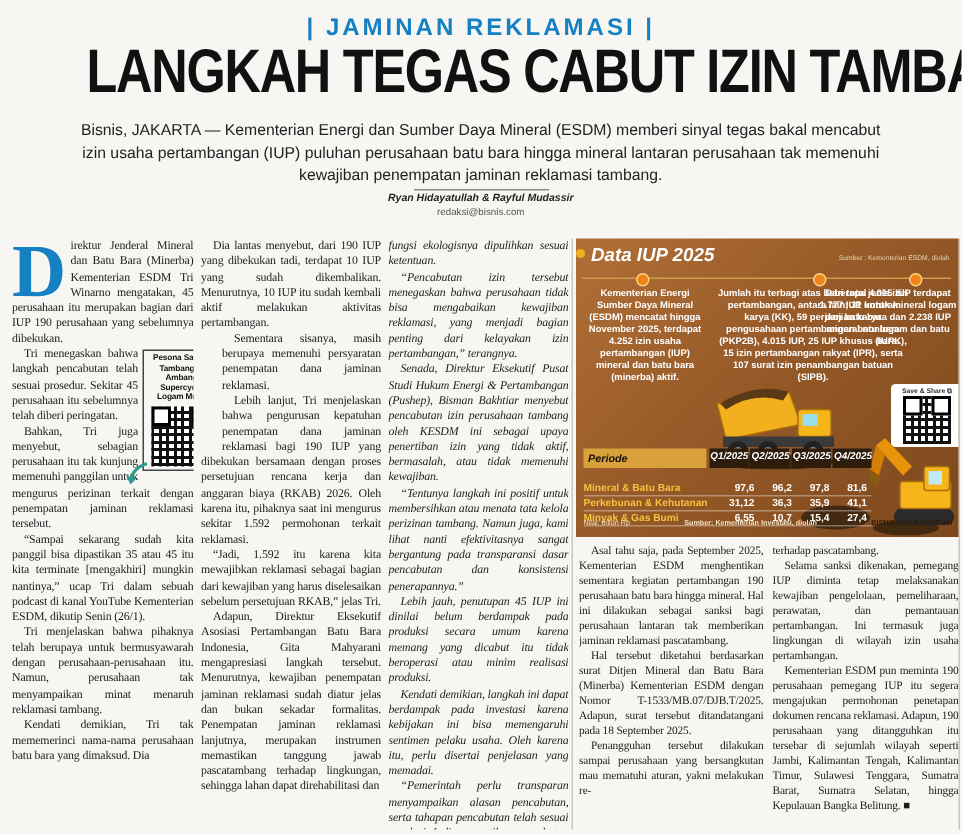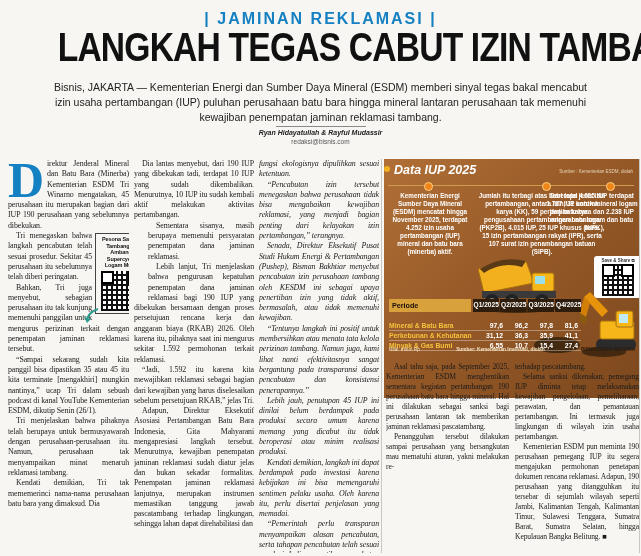--- a/index.html
+++ b/index.html
@@ -46,21 +46,21 @@
       repeating-linear-gradient(90deg,#111 0 2px,transparent 2px 5px),
       repeating-linear-gradient(0deg,#111 0 2px,#fff 2px 5px);}
   .qr::before,.qr::after{content:"";position:absolute;width:9px;height:9px;background:#fff;border:2px solid #000;}
   .qr::before{top:0;left:0;}
   .qr::after{top:0;right:0;}
   .qr-promo{width:40px;height:40px;margin:0 auto;}
   .promo-arrow{position:absolute;left:-12px;bottom:-10px;}
   .promo-spacer{float:left;width:14px;height:78px;}
 
   
-  .ig{position:absolute;left:384px;top:159px;width:255px;height:239px;overflow:hidden;
+  .ig{position:absolute;left:384px;top:159px;width:255px;height:199px;overflow:hidden;
     background:linear-gradient(135deg,#b06f36 0%,#975a28 45%,#7c481d 100%);
     font-family:"Liberation Sans",sans-serif;color:#fff;}
   .ig-title{position:absolute;left:10px;top:4px;font-size:12.5px;font-weight:bold;font-style:italic;color:#fff;}
   .ig-title-dot{position:absolute;left:0;top:7px;width:6px;height:6px;border-radius:50%;background:#f2b01e;}
   .ig-source-top{position:absolute;right:6px;top:10px;font-size:4.5px;color:#e8d7b8;}
   .ig-line{position:absolute;left:4px;right:5px;top:26px;border-top:1px solid #cf9b4c;}
   .ig-dot{position:absolute;top:23px;width:7px;height:7px;border-radius:50%;background:#ef8418;border:1px solid #ffd27f;}
   .d1{left:40px;} .d2{left:158px;} .d3{left:222px;}
   .ig-block{position:absolute;top:33px;text-align:center;font-weight:bold;font-size:6.3px;line-height:8px;color:#fff;}
   .b1{left:5px;width:82px;}
@@ -70,21 +70,21 @@
 
   .save-chip{position:absolute;left:210px;top:97px;width:44px;background:#fff;border-radius:3px;padding:2px;}
   .save-chip .lbl{font-size:4.5px;color:#333;font-weight:bold;text-align:center;line-height:5px;}
   .qr-save{width:32px;height:32px;margin:1px auto 0;}
 
   .ig-art{position:absolute;}
   .mound{position:absolute;background:#42290f;border-radius:50%;}
 
   .ig-table-title{position:absolute;left:5px;top:118px;font-size:8.8px;line-height:10px;font-weight:bold;color:#fff;}
   .ig-table{position:absolute;left:5px;top:140px;width:192px;font-size:7.2px;}
-  .ig-thead{display:flex;margin-bottom:9px;}
+  .ig-thead{display:flex;margin-bottom:9px;font-style:italic;}
   .th-label{width:86px;background:#d8a13c;color:#19100a;font-weight:bold;padding:2px 3px;font-size:7.2px;}
   .th-q{width:24px;background:#2e1c0c;color:#fff;font-weight:bold;padding:2px 1px;margin-left:1.5px;text-align:center;font-size:6.6px;}
   .ig-row{display:flex;border-bottom:1px solid rgba(255,255,255,.35);padding:1px 0;}
   .row-label{width:89px;color:#f5c13e;font-weight:bold;font-size:6.8px;}
   .row-val{width:25px;color:#fff;font-weight:bold;text-align:right;font-size:6.8px;}
   .ig-foot{position:absolute;left:5px;right:4px;top:188px;display:flex;justify-content:space-between;font-size:4.8px;color:#f3e3c3;}
   .ig-foot .src{font-weight:bold;}
   .ig-foot .credit{color:#2e1c0c;font-weight:bold;}
 </style>
 </head>
@@ -215,20 +215,21 @@
     </div>
     <div class="ig-foot">
       <span class="note">Nilai: triliun Rp</span>
       <span class="src">Sumber: Kementerian Investasi, diolah</span>
       <span class="credit">BISNIS/SINTA NOVIZAH</span>
     </div>
   </div>
 
   <div class="col c4">
     <p>Asal tahu saja, pada September 2025, Kementerian ESDM menghentikan sementara kegiatan pertambangan 190 perusahaan batu bara hingga mineral. Hal ini dilakukan sebagai sanksi bagi perusahaan lantaran tak memberikan jaminan reklamasi pascatambang.</p>
+    <p>Hal tersebut diketahui berdasarkan surat Ditjen Mineral dan Batu Bara (Minerba) Kementerian ESDM dengan Nomor T-1533/MB.07/DJB.T/2025. Adapun, surat tersebut ditandatangani pada 18 September 2025.</p>
     <p>Penangguhan tersebut dilakukan sampai perusahaan yang bersangkutan mau mematuhi aturan, yakni melakukan re-</p>
   </div>
 
   <div class="col c5">
     <p class="noindent">terhadap pascatambang.</p>
     <p>Selama sanksi dikenakan, pemegang IUP diminta tetap melaksanakan kewajiban pengelolaan, pemeliharaan, perawatan, dan pemantauan pertambangan. Ini termasuk juga lingkungan di wilayah izin usaha pertambangan.</p>
     <p>Kementerian ESDM pun meminta 190 perusahaan pemegang IUP itu segera mengajukan permohonan penetapan dokumen rencana reklamasi. Adapun, 190 perusahaan yang ditangguhkan itu tersebar di sejumlah wilayah seperti Jambi, Kalimantan Tengah, Kalimantan Timur, Sulawesi Tenggara, Sumatra Barat, Sumatra Selatan, hingga Kepulauan Bangka Belitung. ■</p>
   </div>
 
 </div>

